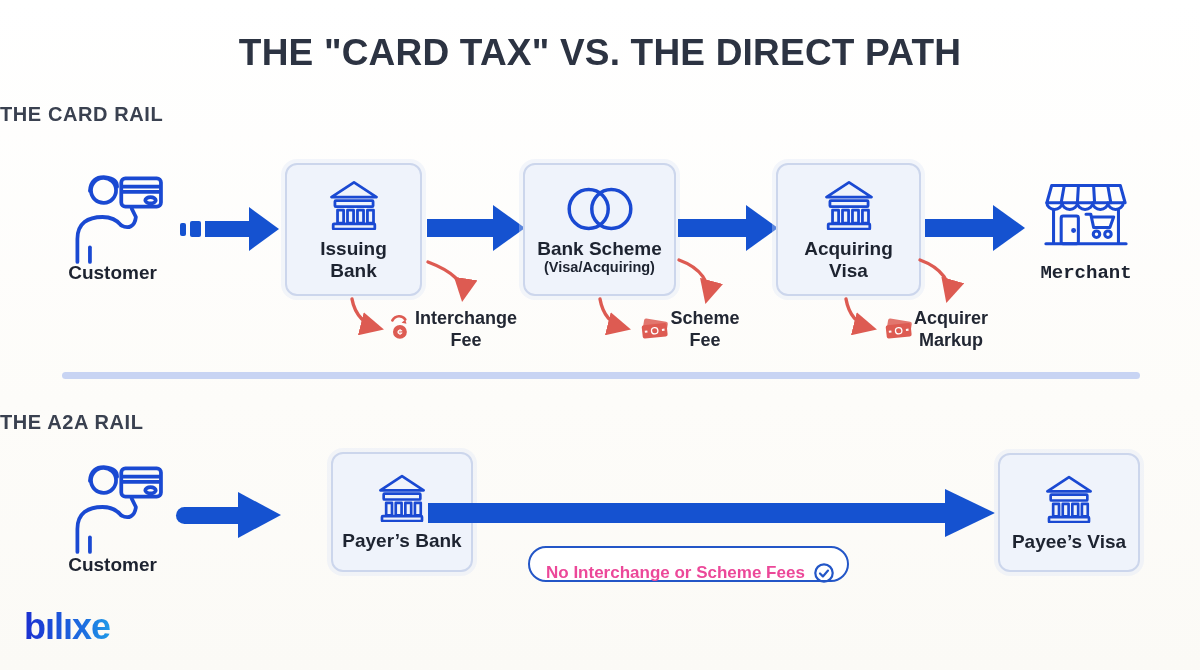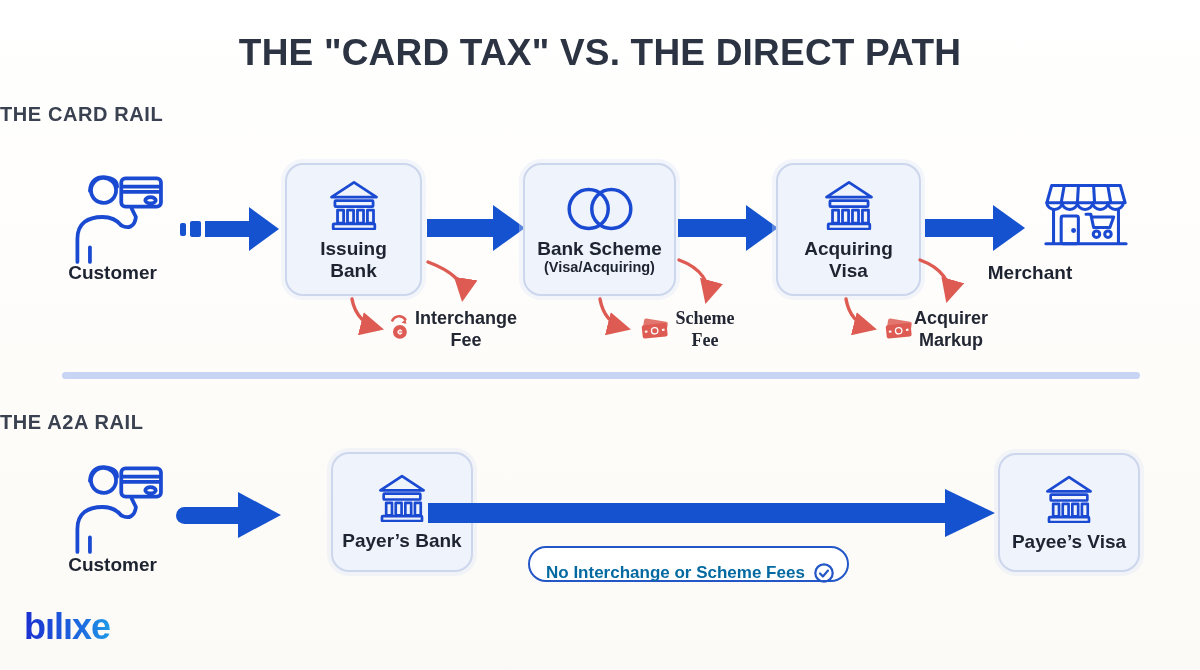--- a/index.html
+++ b/index.html
@@ -25,21 +25,21 @@
   .rail-heading{
     position:absolute;left:0;width:1200px;
     font-size:20px;font-weight:800;letter-spacing:.6px;color:#3a4150;
   }
   .rail-heading.card{top:103px;}
   .rail-heading.a2a{top:411px;}
 
   
   .node-box{
     position:absolute;background:var(--box-bg);
-    border:2px solid var(--box-border);border-radius:18px;
+    border:2px solid var(--box-border);border-radius:12px;
     box-shadow:0 0 0 4px rgba(222,230,246,.35);
     display:flex;flex-direction:column;align-items:center;justify-content:center;
     gap:8px;box-sizing:border-box;
   }
   .node-label{
     font-size:19px;font-weight:600;color:var(--label);text-align:center;
     line-height:1.12;white-space:pre-line;
   }
   .node-sublabel{font-size:14.5px;font-weight:600;color:var(--label);margin-top:-4px;}
 
@@ -62,21 +62,21 @@
   .fee-icon{position:absolute;}
 
   
   .divider{position:absolute;left:62px;top:372px;width:1078px;height:7px;border-radius:4px;background:var(--divider);}
 
   
   .badge{
     position:absolute;left:528px;top:546px;height:36px;box-sizing:border-box;
     display:flex;align-items:center;gap:8px;padding:18px 12px 0 16px;
     background:#ffffff;border:2.5px solid #2356c7;border-radius:19px;
-    font-size:17px;font-weight:700;color:#0369a1;
+    font-size:17px;font-weight:700;color:#ec4899;
   }
 
   
   .logo{
     position:absolute;left:24px;top:606px;font-size:36px;font-weight:800;letter-spacing:-1px;
     background:linear-gradient(90deg,#1b2fd0 0%,#1e6fe0 70%,#1e9ae8 100%);
     -webkit-background-clip:text;background-clip:text;color:transparent;
   }
   svg{display:block;}
   .overlay{position:absolute;left:0;top:0;pointer-events:none;}
@@ -177,21 +177,21 @@
       <path d="M16,35 V70"></path>
         <path d="M84,35 V70"></path>
       <path d="M8,71 H92"></path>
       <rect x="24" y="42" width="18" height="29" rx="2"></rect>
       <circle cx="37" cy="57" r="1" fill="var(--icon-blue)"></circle>
       <path d="M50,40 H55 L58,54 H75 L79,43 H56"></path>
       <circle cx="61" cy="61" r="3.4"></circle>
       <circle cx="73" cy="61" r="3.4"></circle>
     </svg>
   </div>
-  <div class="free-label" style="left:970px;top:262px;width:120px;">Merchant</div>
+  <div class="free-label" style="left:1026px;top:262px;width:120px;font-family:Liberation Mono, monospace;">Merchant</div>
 
   <svg class="overlay" width="1200" height="670" viewBox="0 0 1200 670">
     <defs>
       <marker id="redhead" markerWidth="7" markerHeight="7" refX="5.2" refY="3.5" orient="auto">
         <path d="M0,0 L7,3.5 L0,7 Z" fill="var(--fee-red)"></path>
       </marker>
     </defs>
     <g fill="none" stroke="var(--fee-red)" stroke-width="3.4" stroke-linecap="round" marker-end="url(#redhead)">
       <path d="M352,299 C355,316 366,325 378,328"></path>
       <path d="M428,262 C452,271 465,283 463,296"></path>
@@ -219,21 +219,21 @@
           <rect x="5" y="4" width="24" height="13" rx="2" fill="#e2766e"></rect>
         </g>
       <g transform="rotate(-6 17 13)">
         <rect x="4" y="8" width="25" height="13.5" rx="2" fill="var(--fee-red)"></rect>
         <circle cx="16.5" cy="14.7" r="3.2" fill="none" stroke="#fff" stroke-width="1.3"></circle>
         <rect x="6.6" y="13.6" width="2.6" height="2.2" fill="#fff" opacity=".95"></rect>
         <rect x="23.8" y="13.6" width="2.6" height="2.2" fill="#fff" opacity=".95"></rect>
       </g>
     </svg>
   </div>
-  <div class="fee-label" style="left:664px;top:308px;width:82px;font-family:Liberation Serif, serif;">Scheme
+  <div class="fee-label" style="left:664px;top:308px;width:82px;">Scheme
 Fee</div>
 
   <div class="fee-icon" style="left:882px;top:316px;">
     <svg width="34" height="25" viewBox="0 0 34 25">
       <g transform="rotate(9 17 12)">
           <rect x="5" y="4" width="24" height="13" rx="2" fill="#e2766e"></rect>
         </g>
       <g transform="rotate(-6 17 13)">
         <rect x="4" y="8" width="25" height="13.5" rx="2" fill="var(--fee-red)"></rect>
         <circle cx="16.5" cy="14.7" r="3.2" fill="none" stroke="#fff" stroke-width="1.3"></circle>

